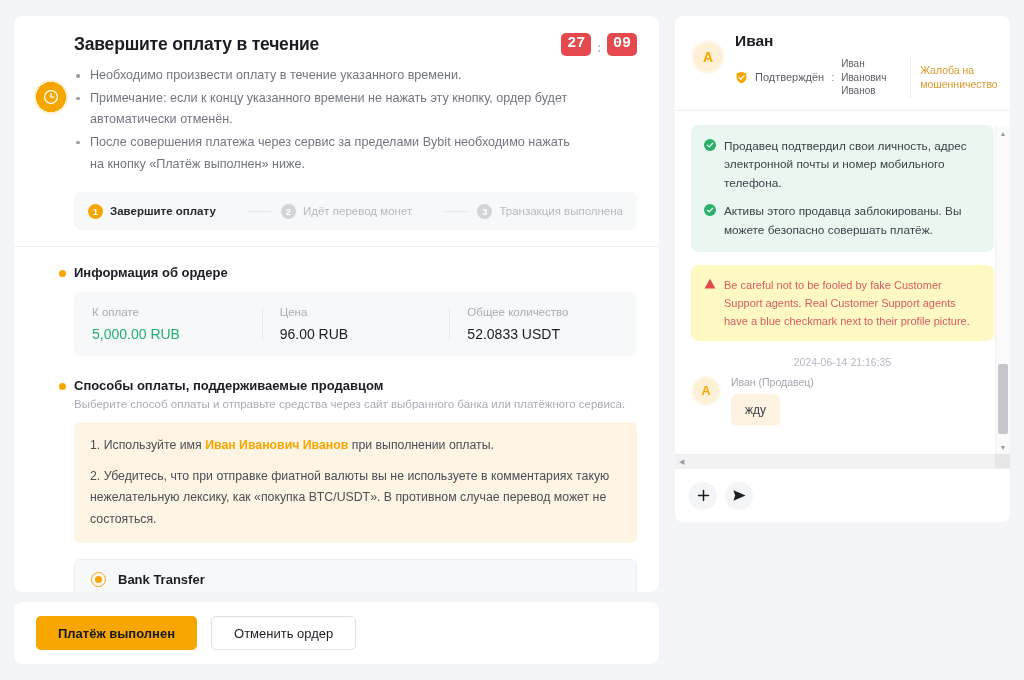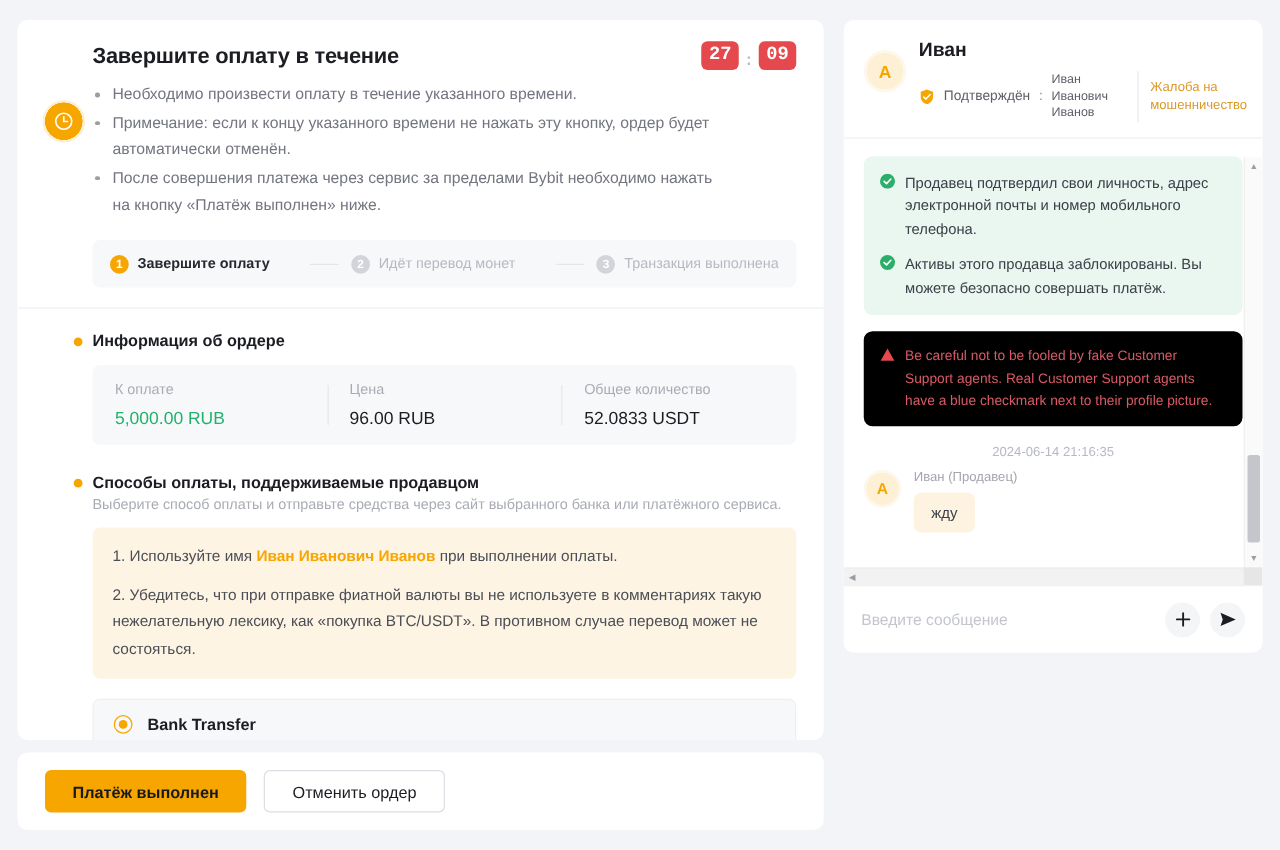--- a/index.html
+++ b/index.html
@@ -101,21 +101,21 @@
   .ch-colon { font-size: 11px; color: #8b8e96; }
   .ch-fullname { font-size: 10px; color: #5c5f67; line-height: 1.35; width: 60px; }
   .ch-vline { width: 1px; align-self: stretch; background: #e8eaee; margin: 0 2px; }
   .ch-report { font-size: 10.5px; color: #d99a2b; line-height: 1.35; width: 84px; cursor: pointer; }
 
   .chat-body { flex: 1; padding: 14px 16px 10px; overflow: hidden; position: relative; }
   .msg-green { background: #eaf7f0; border-radius: 7px; padding: 12px 13px; }
   .gline { display: flex; gap: 8px; font-size: 11.8px; color: #3c4149; line-height: 1.58; }
   .gline + .gline { margin-top: 10px; }
   .chk { width: 12px; height: 12px; flex: none; margin-top: 2px; }
-  .msg-red { background: #000000; border-radius: 7px; padding: 11px 13px; margin-top: 13px;
+  .msg-red { background: #fef9c3; border-radius: 7px; padding: 11px 13px; margin-top: 13px;
              display: flex; gap: 8px; }
   .warn-tri { width: 12px; height: 12px; flex: none; margin-top: 2px; }
   .red-txt { font-size: 11px; color: #d95a66; line-height: 1.65; }
   .ts { text-align: center; font-size: 10.5px; color: #b6b9c1; margin: 15px 0 8px; }
   .in-msg { display: flex; gap: 10px; }
   .in-av { width: 30px; height: 30px; border-radius: 50%; flex: none;
            background: radial-gradient(circle, #fdf0d4 60%, #fdf7ec 61%);
            color: #f7a600; font-weight: bold; font-size: 12.5px;
            display: flex; align-items: center; justify-content: center; }
   .in-sender { font-size: 10.5px; color: #a3a6ae; }
@@ -312,21 +312,20 @@
         <div class="vs-thumb"></div>
         <div class="vs-arrow bot">▼</div>
       </div>
       <div class="hscroll">
         <span class="hs-arrow">◀</span>
         <span class="hs-arrow">▶</span>
       </div>
       <div class="hs-corner"></div>
 
       <div class="chat-input">
-        <input type="text" placeholder="Введите сообщение" style="">
         <button class="circ-btn">
           <svg width="13" height="13" viewBox="0 0 13 13">
             <path d="M6.5 1.5v10M1.5 6.5h10" stroke="#1b1d22" stroke-width="1.5" stroke-linecap="round"></path>
           </svg>
         </button>
         <button class="circ-btn">
           <svg width="15" height="15" viewBox="0 0 15 15">
             <path d="M1.4 2.2 13.6 7.5 1.4 12.8 3.2 7.5z" fill="#1b1d22"></path>
           </svg>
         </button>

